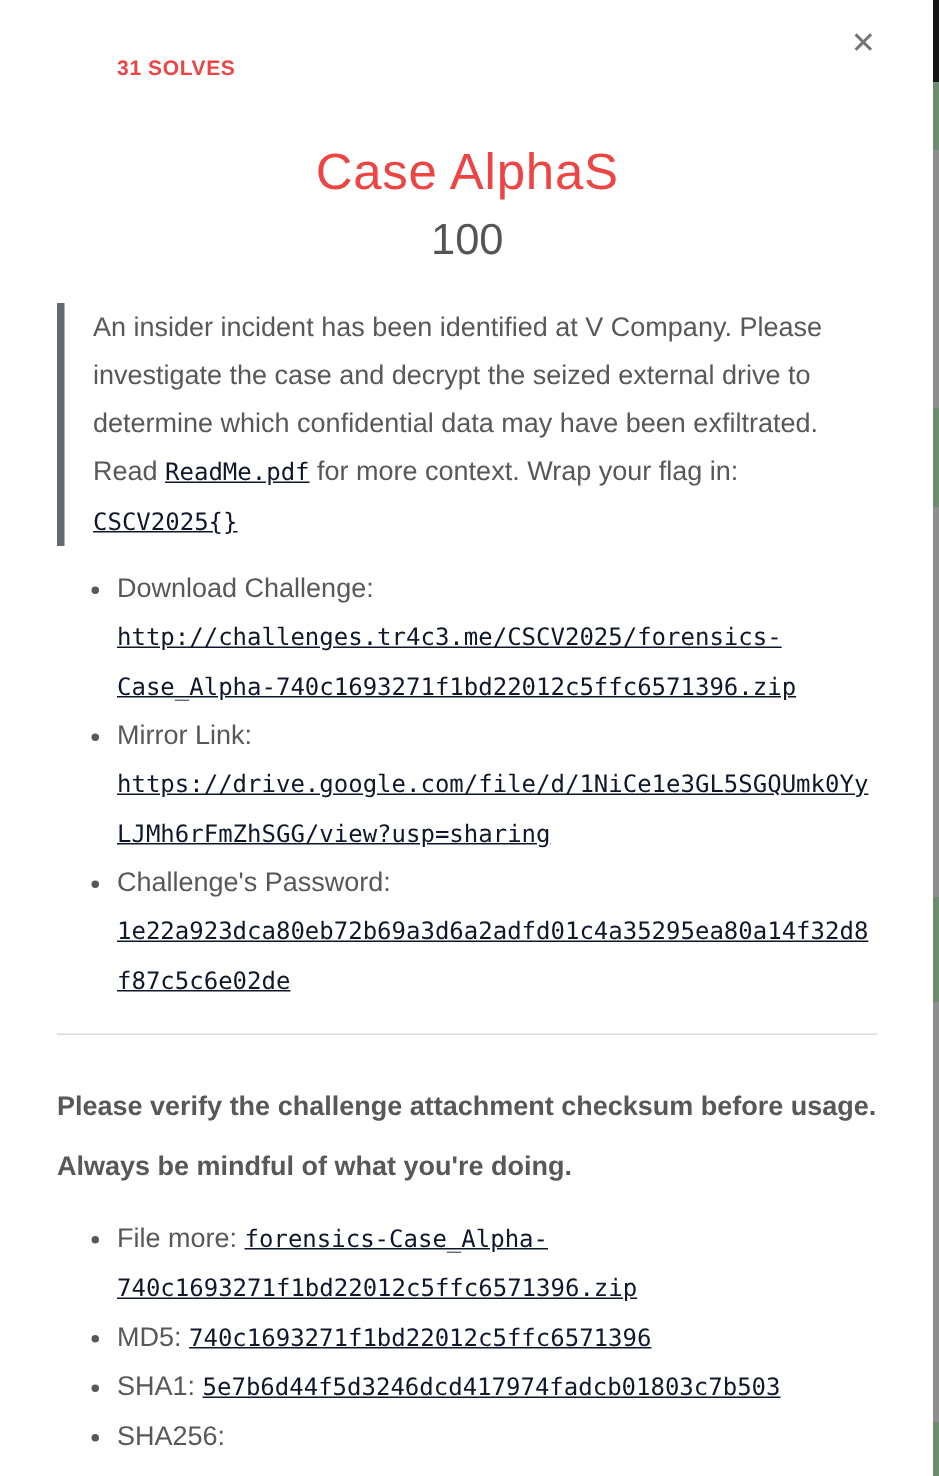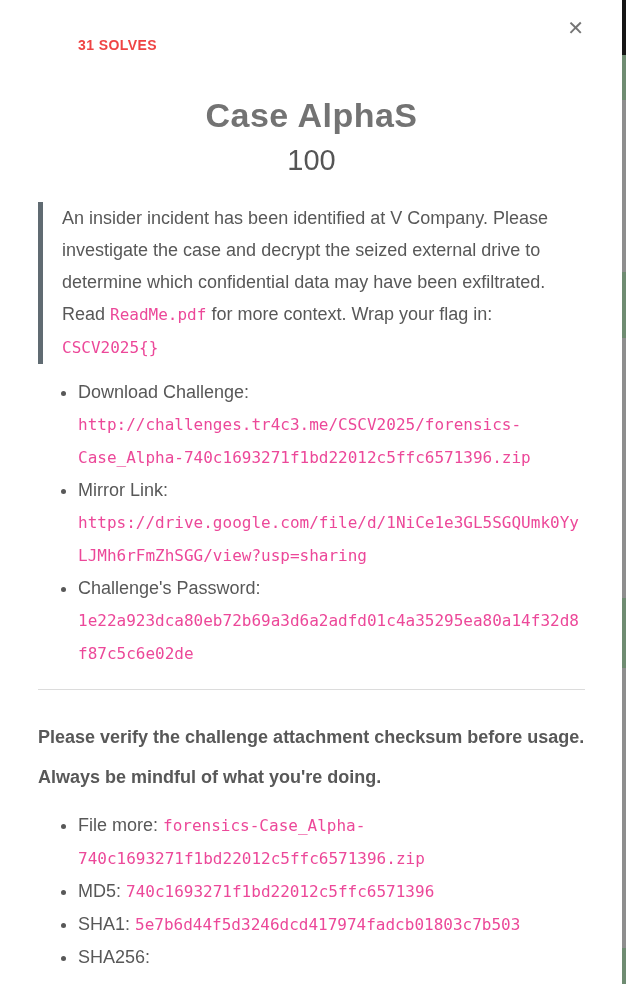--- a/index.html
+++ b/index.html
@@ -43,43 +43,44 @@
     color:#757575;
     cursor:pointer;
     font-family:"DejaVu Sans", sans-serif;
   }
   
   .content { padding:0 41px 0 38px; }
   .title {
     margin-top:27px;
     text-align:center;
     font-size:34px;
-    font-weight:700;
+    font-weight:400;
     letter-spacing:0.5px;
-    color:#737373;
+    color:#ef4444;
   }
   .points {
     margin-top:9px;
     text-align:center;
     font-size:29px;
     font-weight:400;
     color:#555555;
   }
   blockquote.description {
     margin-top:25px;
     border-left:5px solid #606b72;
     padding-left:19px;
     font-size:18px;
     line-height:32px;
     color:#585858;
   }
   code {
     font-family:"DejaVu Sans Mono", monospace;
     font-size:16px;
-    color:#ec4899;
+    color:#0f172a;
+    text-decoration:underline;
   }
   ul.item-list {
     margin-top:12px;
     padding-left:40px;
     font-size:18px;
     line-height:32px;
     list-style:disc;
   }
   ul.item-list li { overflow-wrap:break-word; }
   hr.divider {

